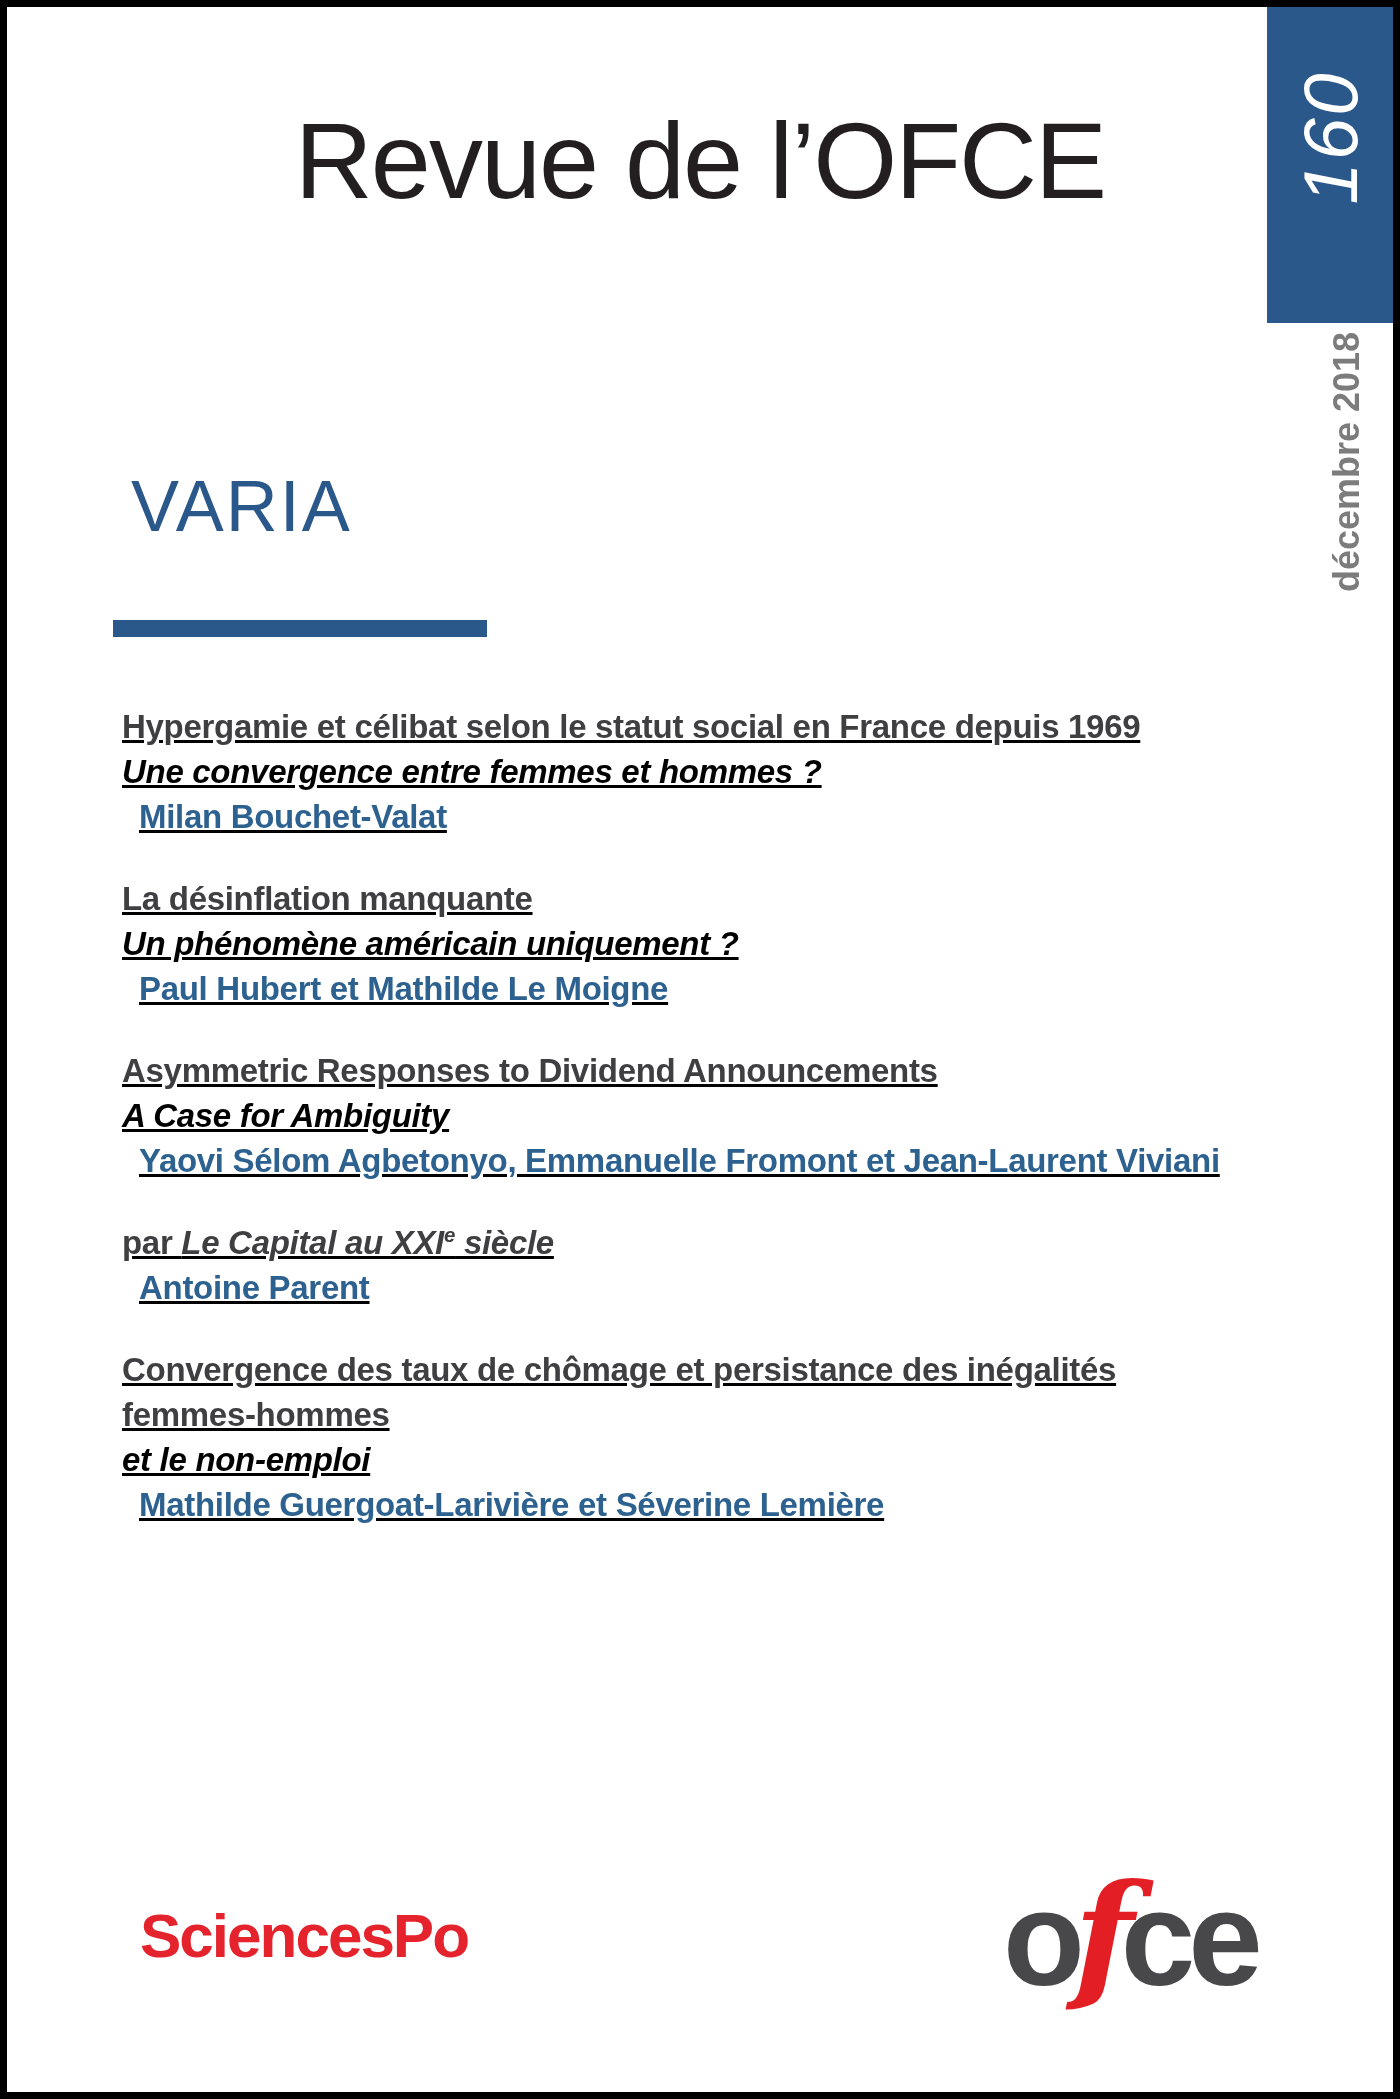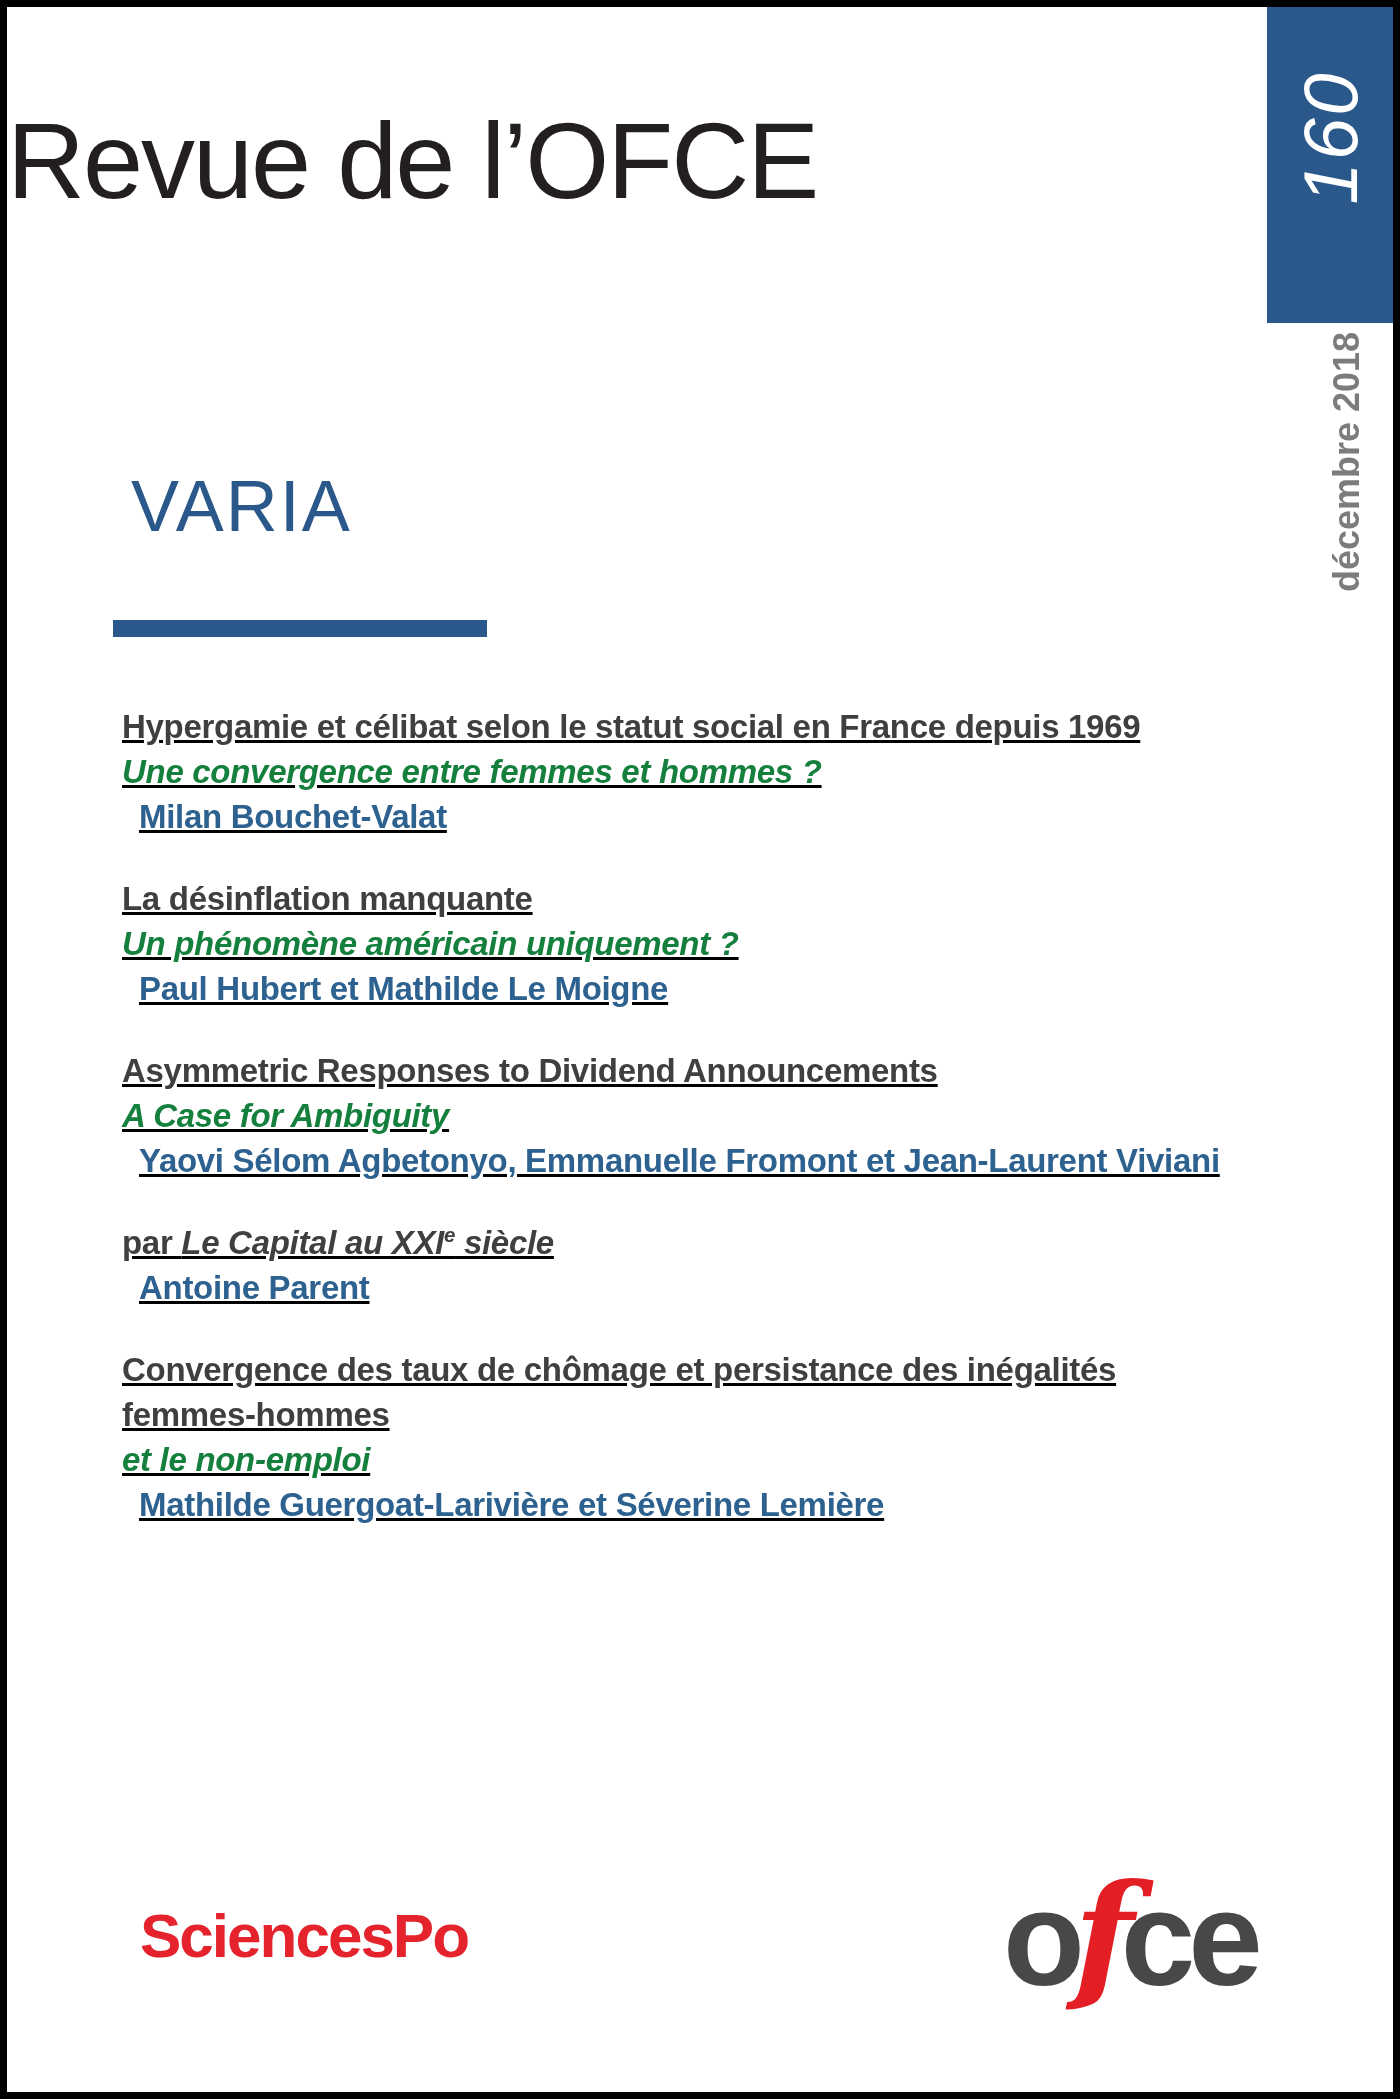--- a/index.html
+++ b/index.html
@@ -9,21 +9,21 @@
     width:1400px;height:2099px;
     box-sizing:border-box;
     border:7px solid #000;
     background:#ffffff;
     font-family:"Liberation Sans", sans-serif;
     overflow:hidden;
   }
   
   .journal-title{
     position:absolute;top:100px;left:0;width:100%;
-    text-align:left;
+    text-align:center;
     font-size:108px;line-height:1;
     font-weight:400;
     color:#231f20;
     letter-spacing:-2px;
   }
   
   .issue-band{
     position:absolute;top:0;right:0;
     width:126px;height:316px;
     background:#2b588b;
@@ -67,21 +67,21 @@
     text-decoration:underline;
   }
   .article{margin:0 0 37px 0;}
   .article .line{
     display:block;
     white-space:nowrap;
     font-size:33px;line-height:45px;
     letter-spacing:-0.3px;
   }
   .article .title{font-weight:700;color:#3f3e40;}
-  .article .subtitle{font-weight:700;font-style:italic;color:#15803d;}
+  .article .subtitle{font-weight:700;font-style:italic;color:#000000;}
   .article .authors{font-weight:700;color:#2d618f;margin-left:17px;}
   .article .plain{font-style:normal;}
   .article .ital{font-style:italic;}
   .article sup{font-size:0.62em;line-height:0;vertical-align:super;font-style:italic;}
   
   .sciencespo-logo{
     position:absolute;left:133px;top:1898px;
     font-size:62px;line-height:1;
     font-weight:700;
     color:#e4232c;

